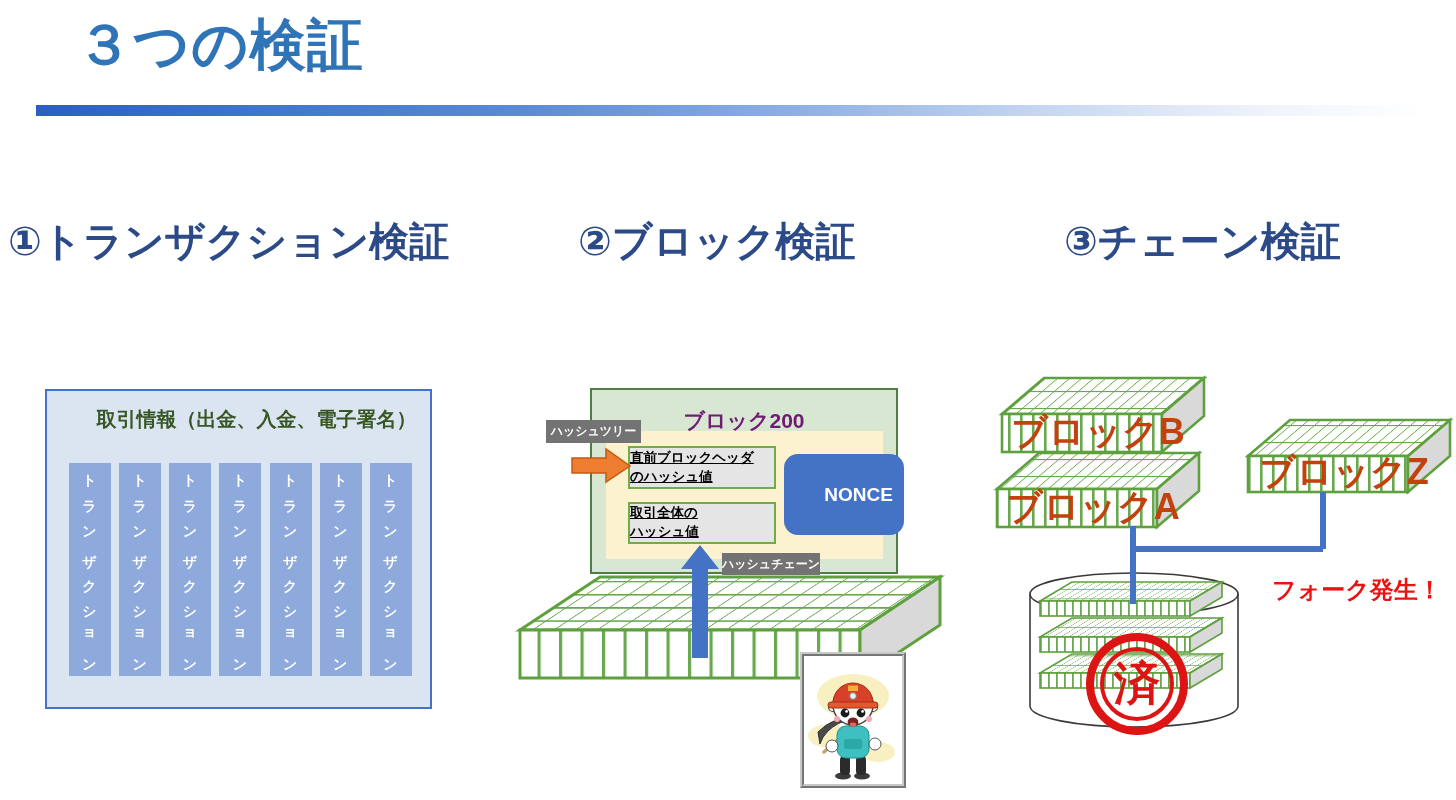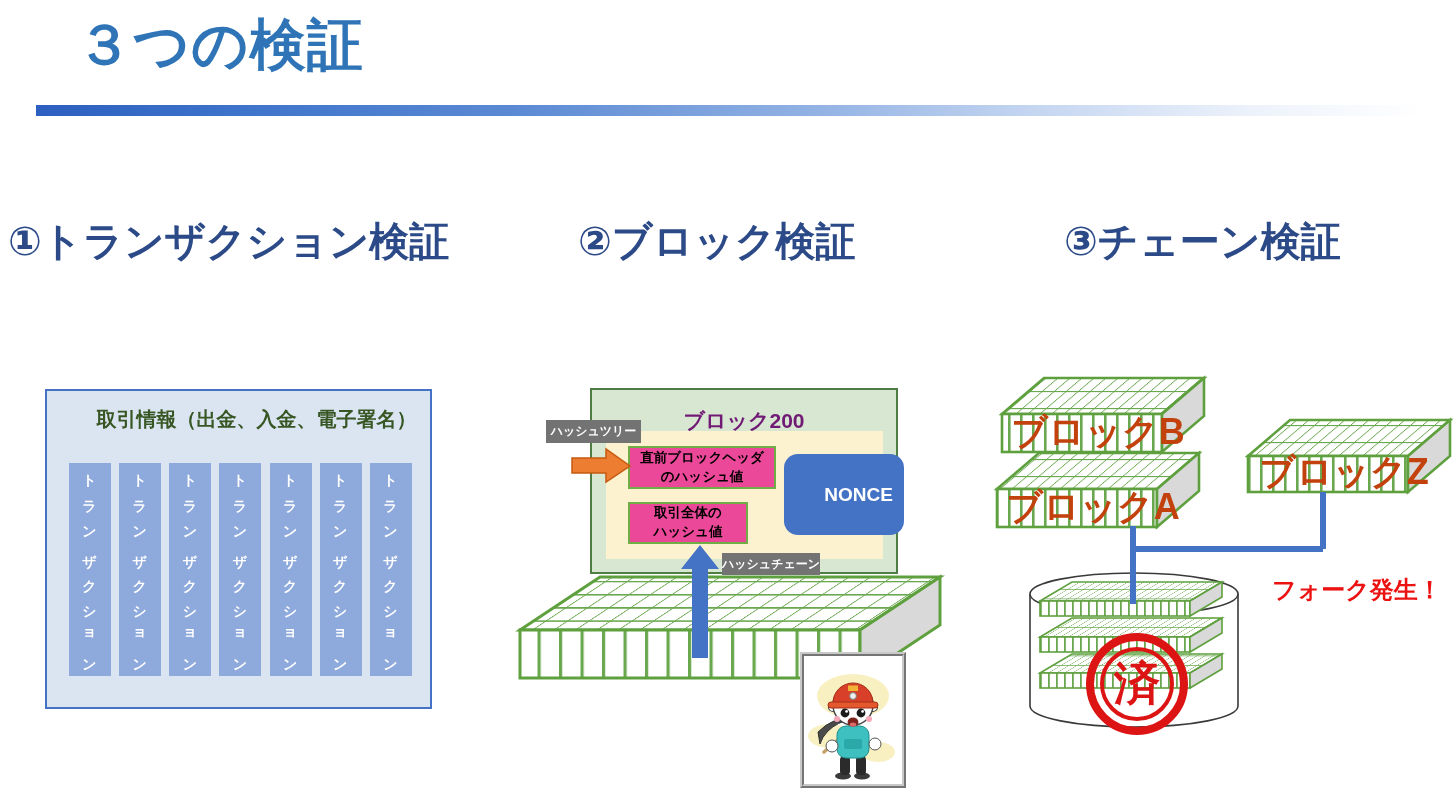--- a/index.html
+++ b/index.html
@@ -21,24 +21,24 @@
   .p1-cols{position:absolute;left:22px;top:72px;width:343px;height:213px;display:flex;justify-content:space-between;}
   .p1-col{width:42px;height:100%;background:#8EA9DB;display:flex;align-items:center;justify-content:center;}
   .p1-col span{writing-mode:vertical-rl;font-size:14px;font-weight:bold;color:#ffffff;letter-spacing:0.75em;}
   .p1-arrow{position:absolute;left:24px;top:235px;width:352px;height:44px;}
   .p1-arrow-label{position:absolute;left:0;top:8px;width:320px;height:28px;display:flex;align-items:center;justify-content:center;
       color:#fff;font-size:16px;font-weight:bold;white-space:nowrap;}
   
   .p2-outer{left:590px;top:388px;width:308px;height:186px;background:#D8E7D2;border:2px solid #4E7E44;box-sizing:border-box;}
   .p2-title{margin-top:17px;text-align:center;font-size:21px;font-weight:bold;color:#701a75;}
   .p2-cream{left:606px;top:431px;width:277px;height:128px;background:#FDF2D0;}
-  .hashbox{background:#ec4899;border:2px solid #70AD47;box-sizing:border-box;display:flex;flex-direction:column;
-      align-items:center;justify-content:center;font-size:13.5px;font-weight:bold;color:#000;line-height:1.4;white-space:nowrap;}
+  .hashbox{background:#e5e5e5;border:2px solid #70AD47;box-sizing:border-box;display:flex;flex-direction:column;
+      align-items:flex-start;justify-content:center;font-size:13.5px;font-weight:bold;color:#000;line-height:1.4;white-space:nowrap;text-decoration:underline;}
   #p2-box1{left:628px;top:446px;width:148px;height:43px;}
-  #p2-box2{left:628px;top:502px;width:120px;height:42px;}
+  #p2-box2{left:628px;top:502px;width:148px;height:42px;}
   .nonce{left:784px;top:454px;width:91px;height:81px;background:#4472C4;border-radius:14px;
       display:flex;align-items:center;justify-content:center;color:#fff;font-size:19px;font-weight:bold;padding-left:29px;}
   .bluelabel{background:#737373;color:#fff;font-size:12px;font-weight:bold;display:flex;align-items:center;justify-content:center;white-space:nowrap;}
   #p2-hashtree{left:546px;top:420px;width:95px;height:23px;}
   #p2-hashchain{left:722px;top:553px;width:98px;height:22px;}
   
   .bg-svg{left:0;top:0;z-index:2;pointer-events:none;}
   
   .ov{z-index:3;}
   .slab-label{display:flex;align-items:center;justify-content:center;font-size:36px;font-weight:bold;color:#c2410c;white-space:nowrap;padding-left:16px;}

